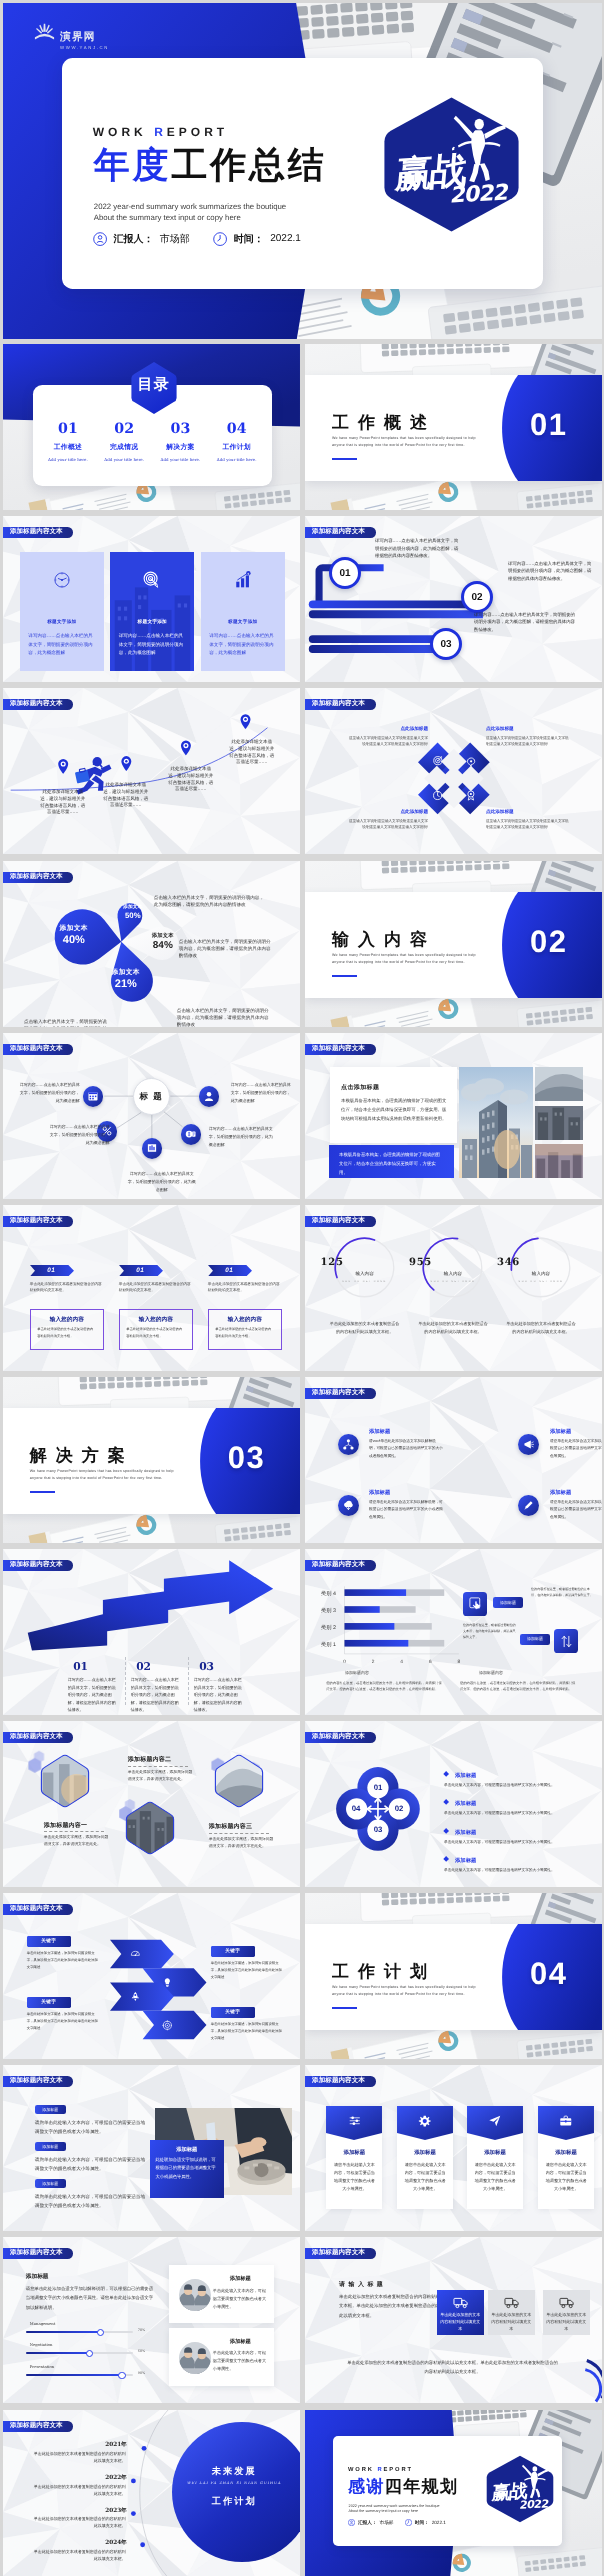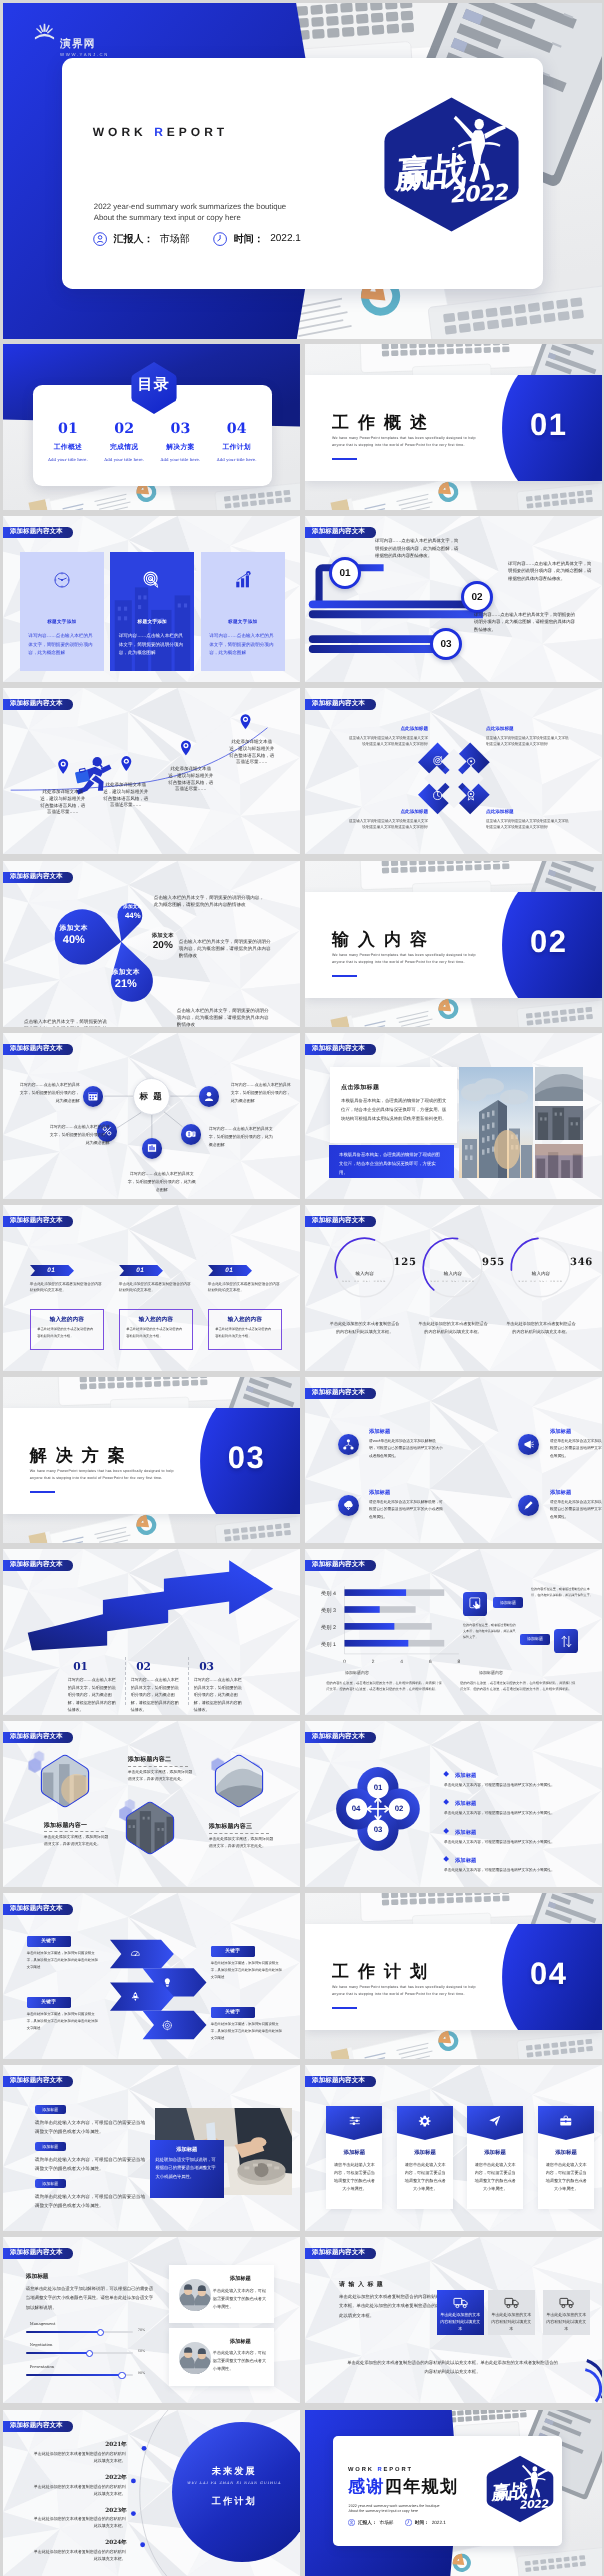--- a/index.html
+++ b/index.html
@@ -22,21 +22,21 @@
   position:absolute; left:0px; top:11.4px; height:10.7px;
   border-radius:0 5.3px 5.3px 0;
   background:linear-gradient(90deg,#2b44ea 0%, #2234ba 45%, #1b2782 100%);
   color:#fff; font-size:6.5px; font-weight:bold; letter-spacing:0.1px;
   display:flex; align-items:center; padding:0 10.7px 0 7.1px;
   white-space:nowrap; line-height:1;
 }
 
 .cover-bg{position:absolute;inset:0;}
 .wm{position:absolute;left:30px;top:18.5px;display:flex;align-items:flex-start;gap:4.3px;}
-.wm-tx{margin-top:18px;}
+.wm-tx{margin-top:11px;}
 .wm-cn{font-size:10.7px;font-weight:bold;color:#e2e6f2;letter-spacing:1.1px;line-height:1;}
 .wm-url{font-size:4.3px;color:#c9d0e8;letter-spacing:1.6px;margin-top:2.1px;}
 .cover-card{position:absolute;left:59px;top:55px;width:481px;height:231px;background:#fff;border-radius:10.7px;
   box-shadow:0 5.7px 18.5px rgba(20,30,80,.16);}
 .cv-eyebrow{position:absolute;left:31px;top:68px;font-size:12px;font-weight:bold;letter-spacing:4px;color:#1d1d1f;line-height:1;}
 .cv-eyebrow .bl{color:#2b42ef;}
 .cv-title{position:absolute;left:32px;top:89px;font-size:36px;font-weight:bold;letter-spacing:2.8px;line-height:1.02;white-space:nowrap;}
 .cv-title .b{color:#1f33ec;}
 .cv-title .d{color:#111;}
 .cv-sub{position:absolute;left:32px;font-size:7.8px;color:#3d3d3d;letter-spacing:0;line-height:1.45;}
@@ -138,21 +138,21 @@
 .s11col{position:absolute;top:60px;width:74px;}
 .s11ch{position:absolute;left:0;top:0;width:44px;height:11.4px;}
 .s11n{position:absolute;left:0;top:2.1px;width:43px;text-align:center;font-size:6.4px;font-weight:bold;font-style:italic;color:#fff;letter-spacing:0.4px;}
 .s11d{position:absolute;left:0;top:15.6px;width:74px;font-size:3.6px;line-height:1.9;color:#3a3a3a;}
 .s11box{position:absolute;left:0;top:44px;width:74px;height:41px;border:0.7px solid #7b4fe0;background:rgba(255,255,255,.35);padding:5.7px 6.4px 0;}
 .s11bt{font-size:5.7px;font-weight:bold;color:#16248f;text-align:center;margin-bottom:2.8px;}
 .s11bb{font-size:3.3px;line-height:1.9;color:#3a3a3a;}
 
 .s12col{position:absolute;top:30px;width:88px;}
 .s12ring{position:absolute;left:11.4px;top:0;width:65px;height:65px;}
-.s12v{position:absolute;left:8px;top:22px;width:88px;text-align:right;font-size:10px;font-weight:bold;color:#1a1a1a;font-family:"DejaVu Serif",serif;letter-spacing:0.7px;}
+.s12v{position:absolute;left:0;top:22px;width:88px;text-align:left;font-size:10px;font-weight:bold;color:#1a1a1a;font-family:"DejaVu Serif",serif;letter-spacing:0.7px;}
 .s12l{position:absolute;left:0;top:36px;width:88px;text-align:center;font-size:4.6px;color:#222;}
 .s12p{position:absolute;left:0;top:46px;width:88px;text-align:center;font-size:2.3px;color:#9a9a9a;letter-spacing:1.6px;line-height:1.7;}
 .s12b{position:absolute;left:8.5px;top:85px;width:71px;text-align:center;font-size:4.1px;line-height:1.85;color:#333;}
 
 .s14ic{position:absolute;width:21.3px;height:21.3px;border-radius:50%;background:linear-gradient(135deg,#3550ef,#16248f);
   display:flex;align-items:center;justify-content:center;box-shadow:0 1.4px 4.3px rgba(20,30,80,.25);}
 .s14t{position:absolute;font-size:5.3px;font-weight:bold;color:#2438e6;}
 .s14b{position:absolute;width:74px;font-size:3.7px;line-height:2;color:#333;}
 
 .s15svg{position:absolute;inset:0;width:100%;height:100%;}
@@ -488,20 +488,23 @@
       <div class="wm-cn">演界网</div>
       <div class="wm-url">WWW.YANJ.CN</div>
     </div>
   </div>
 
   <div class="cover-card">
     <div class="cv-eyebrow">
       <span>WORK</span>
       <span class="bl">R</span><span>EPORT</span>
     </div>
+    <div class="cv-title">
+      <span class="b">年度</span><span class="d">工作总结</span>
+    </div>
     <div class="cv-sub cv-s1">2022 year-end summary work summarizes the boutique</div>
     <div class="cv-sub cv-s2">About the summary text input or copy here</div>
     <div class="cv-meta">
       <span class="mi">
         <svg class="mico" width="14.2" height="14.2" viewBox="0 0 20 20">
           <circle cx="10" cy="10" r="9" fill="none" stroke="#2438e6" stroke-width="1.3"></circle>
           <circle cx="10" cy="7.6" r="2.5" fill="none" stroke="#2438e6" stroke-width="1.3"></circle>
           <path d="M5.4 15.4 C6.2 12.6 13.8 12.6 14.6 15.4" fill="none" stroke="#2438e6" stroke-width="1.3"></path>
         </svg>
         <b>汇报人：</b>
@@ -1097,25 +1100,25 @@
  <path d="M166 114 L134.71 137.96 A39 39 0 1 1 141.71 82.97 Z" fill="url(#p40)"></path>
  <path d="M166 114 L160.70 79.67 A17.5 17.5 0 1 1 190.44 89.31 Z" fill="url(#p10)"></path>
  <path d="M166 114 L201.34 147.63 A29.5 29.5 0 1 1 152.63 160.91 Z" fill="url(#p30)"></path>
 </svg>
       <div class="s7l s7big" style="left:53px;top:63px;">
   <div class="s7n">添加文本</div>
   <div class="s7p">40%</div>
       </div>
       <div class="s7l s7sm" style="left:112px;top:43px;">
   <div class="s7n">添加文本</div>
-  <div class="s7p">44%</div>
+  <div class="s7p">50%</div>
       </div>
       <div class="s7l s7dk" style="left:142px;top:71px;">
   <div class="s7n">添加文本</div>
-  <div class="s7p">20%</div>
+  <div class="s7p">84%</div>
       </div>
       <div class="s7l s7big" style="left:105px;top:107px;">
   <div class="s7n">添加文本</div>
   <div class="s7p">21%</div>
       </div>
       <div class="s7t" style="left:21.3px;top:158px;width:87px;text-align:left;">点击输入本栏的具体文字，简明扼要的说明分项内容，此为概念图解，请根据您的具体内容酌情修改</div>
       <div class="s7t" style="left:151px;top:34px;width:114px;text-align:left;">点击输入本栏的具体文字，简明扼要的说明分项内容，此为概念图解，请根据您的具体内容酌情修改</div>
       <div class="s7t" style="left:176px;top:78px;width:95px;text-align:left;">点击输入本栏的具体文字，简明扼要的说明分项内容，此为概念图解，请根据您的具体内容酌情修改</div>
       <div class="s7t" style="left:174px;top:147px;width:92px;text-align:left;">点击输入本栏的具体文字，简明扼要的说明分项内容，此为概念图解，请根据您的具体内容酌情修改</div>
 </div>

